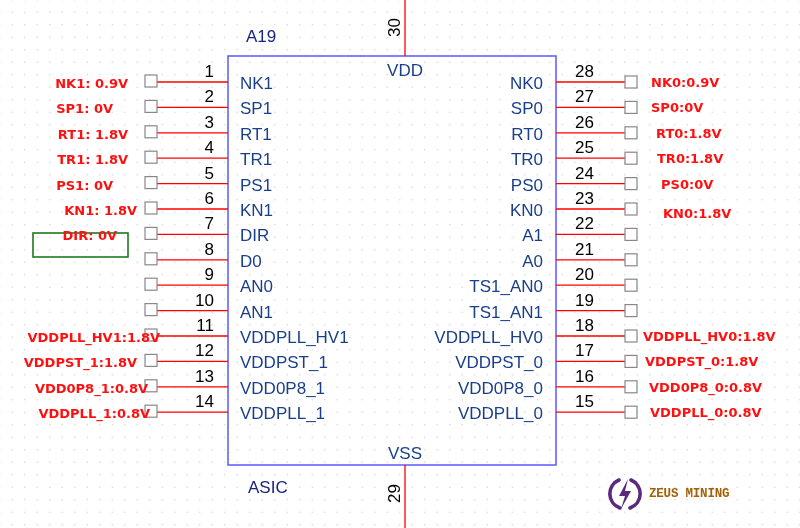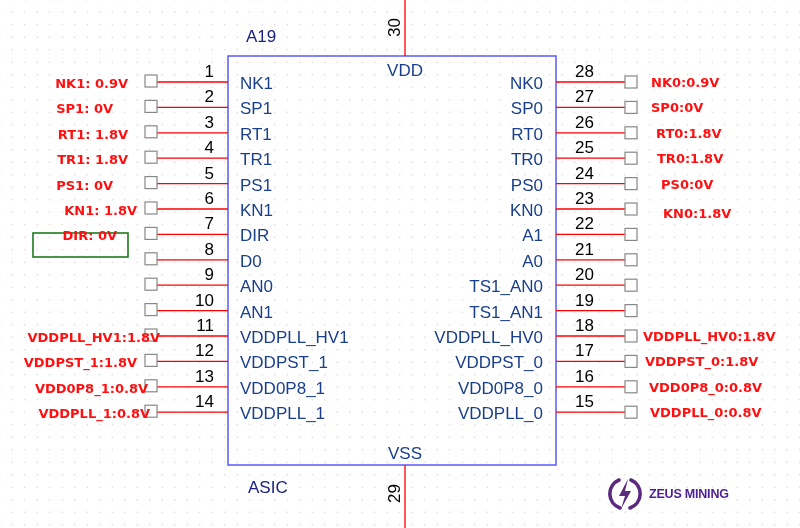--- a/index.html
+++ b/index.html
@@ -12,21 +12,21 @@
     font-family:"Liberation Sans", sans-serif;
   }
   #schem { position:absolute; left:0; top:0; }
   .t-part { font-family:"Liberation Sans", sans-serif; font-size:17px; fill:#1a237e; }
   .t-pin { font-family:"Liberation Sans", sans-serif; font-size:17px; fill:#1a3f8a; }
   .t-num { font-family:"Liberation Sans", sans-serif; font-size:17px; fill:#000; }
   .t-net { font-family:"DejaVu Sans", sans-serif; font-size:13px; fill:#ff1010; font-weight:bold; }
   .logo {
     position:absolute; left:607px; top:475px; display:flex; align-items:center;
   }
-  .logo-text { margin-left:6px; color:#4c1d95; font-family:Liberation Sans, sans-serif; font-weight:bold; font-size:12.5px; line-height:14px; letter-spacing:-0.2px; }
+  .logo-text { margin-left:6px; color:#a16207; font-family:Liberation Mono, monospace; font-weight:bold; font-size:12.5px; line-height:14px; letter-spacing:-0.2px; }
 </style>
 </head>
 <body>
 
 <svg id="schem" width="800" height="528">
 
   <rect x="228" y="56" width="328" height="409" fill="none" stroke="#5a5aff" stroke-width="1.5"></rect>
 
   <line x1="405" y1="0" x2="405" y2="56" stroke="#ff0000" stroke-width="1.3"></line>
   <line x1="405" y1="465" x2="405" y2="528" stroke="#ff0000" stroke-width="1.3"></line>

